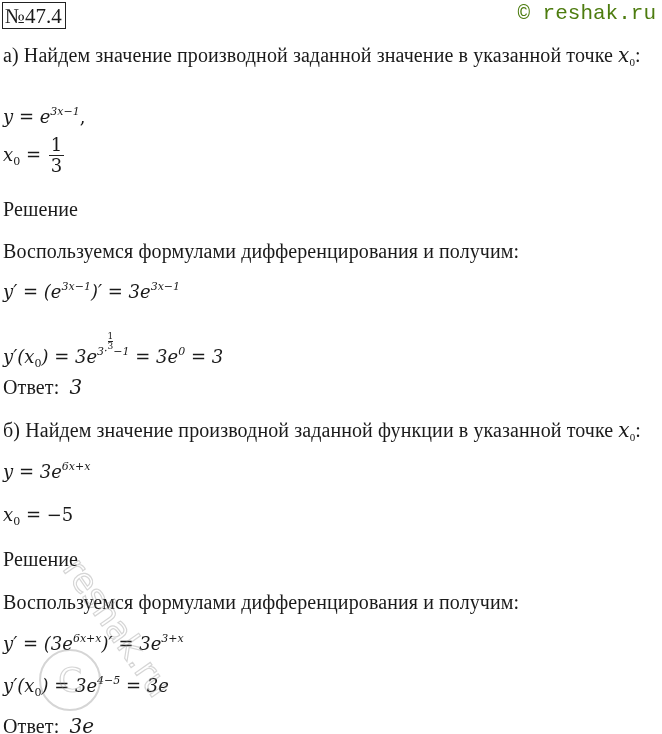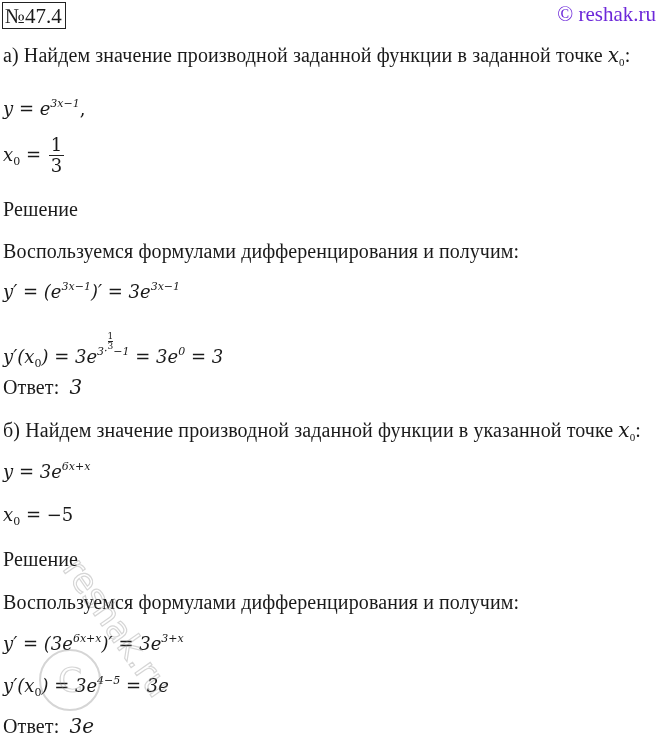--- a/index.html
+++ b/index.html
@@ -6,40 +6,40 @@
   body { width:662px; height:734px; position:relative; overflow:hidden;
          font-family:"DejaVu Serif", serif; color:#1a1a1a; }
   .line { position:absolute; left:3px; font-size:18px; white-space:nowrap; line-height:1; }
   .txt { font-family:"Liberation Serif", serif; font-size:20px; letter-spacing:0.1px; }
   .m { font-family:"DejaVu Serif", serif; font-style:italic; }
   .up { font-style:normal; }
   sup { font-size:11px; vertical-align:8px; line-height:0; }
   sub { font-size:11px; vertical-align:-4px; line-height:0; }
   .num { position:absolute; left:2px; top:2px; border:1.5px solid #222; padding:1px 3px 0 2px;
          font-family:"Liberation Serif", serif; font-size:21px; line-height:24px; }
-  .copy { position:absolute; right:6px; top:2px; font-family:Liberation Serif, serif;
-          font-size:21px; color:#6d28d9;text-align:center; }
+  .copy { position:absolute; right:6px; top:2px; font-family:Liberation Mono, monospace;
+          font-size:21px; color:#4d7c0f;text-align:center; }
   .frac { display:inline-block; vertical-align:middle; text-align:center; font-style:normal; margin:0 2px; }
   .frac span { display:block; font-size:18px; line-height:20px; padding:0 2px; }
   .frac .n { border-bottom:1.3px solid #222; }
   .sfrac { display:inline-block; vertical-align:6px; text-align:center; font-style:normal; font-size:9px; line-height:9px; }
   .sfrac span { display:block; }
   .sfrac .n { border-bottom:1px solid #222; }
   .watermark { position:absolute; left:30px; top:560px; width:200px; height:170px; pointer-events:none; opacity:0.35; }
 </style>
 </head>
 <body>
 
 <div class="num">№47.4</div>
 <div class="copy">© reshak.ru</div>
 
 <div class="line txt" style="top:45px">
-  <span>а) Найдем значение производной заданной функции в заданной точке </span><span class="m">x</span><sub class="up">0</sub><span>:</span>
+  <span>а) Найдем значение производной заданной значение в указанной точке </span><span class="m">x</span><sub class="up">0</sub><span>:</span>
 </div>
-<div class="line m" style="top:100px">
+<div class="line m" style="top:108px">
   <span>y = e</span><sup>3x−1</sup><span class="up">,</span>
 </div>
 <div class="line m" style="top:135px">
   <span>x</span><sub class="up">0</sub><span class="up"> = </span><span class="frac"><span class="n">1</span><span>3</span></span>
 </div>
 <div class="line txt" style="top:199px">Решение</div>
 <div class="line txt" style="top:241px">Воспользуемся формулами дифференцирования и получим:</div>
 <div class="line m" style="top:283px">
   <span>y′ = (e</span><sup>3x−1</sup><span>)′ = 3e</span><sup>3x−1</sup>
 </div>

